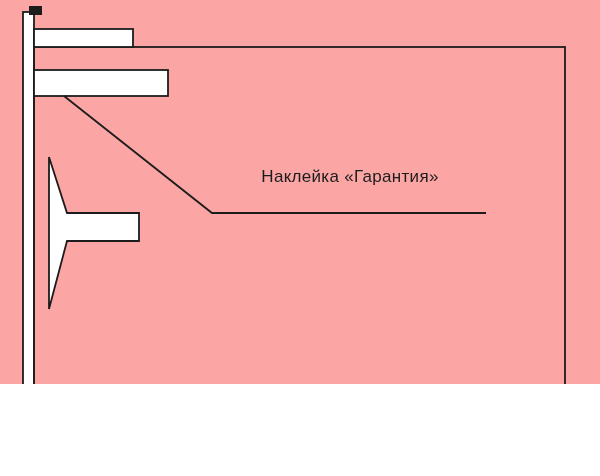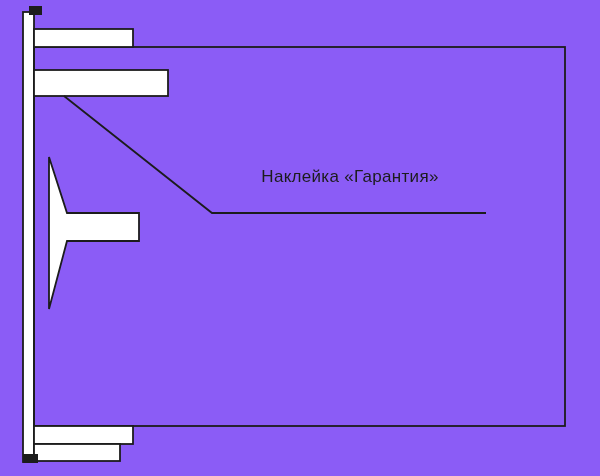--- a/index.html
+++ b/index.html
@@ -3,22 +3,22 @@
 <meta charset="utf-8">
 <style>
   html, body {
     margin: 0;
     padding: 0;
     background: #ffffff;
   }
   .canvas {
     position: relative;
     width: 600px;
-    height: 476px;
-    background: #8b5cf6;
+    height: 384px;
+    background: #fca5a5;
     overflow: hidden;
   }
   .canvas svg {
     display: block;
     width: 600px;
     height: 476px;
   }
   .annotation-text {
     font-family: "Liberation Sans", sans-serif;
     font-size: 17px;

